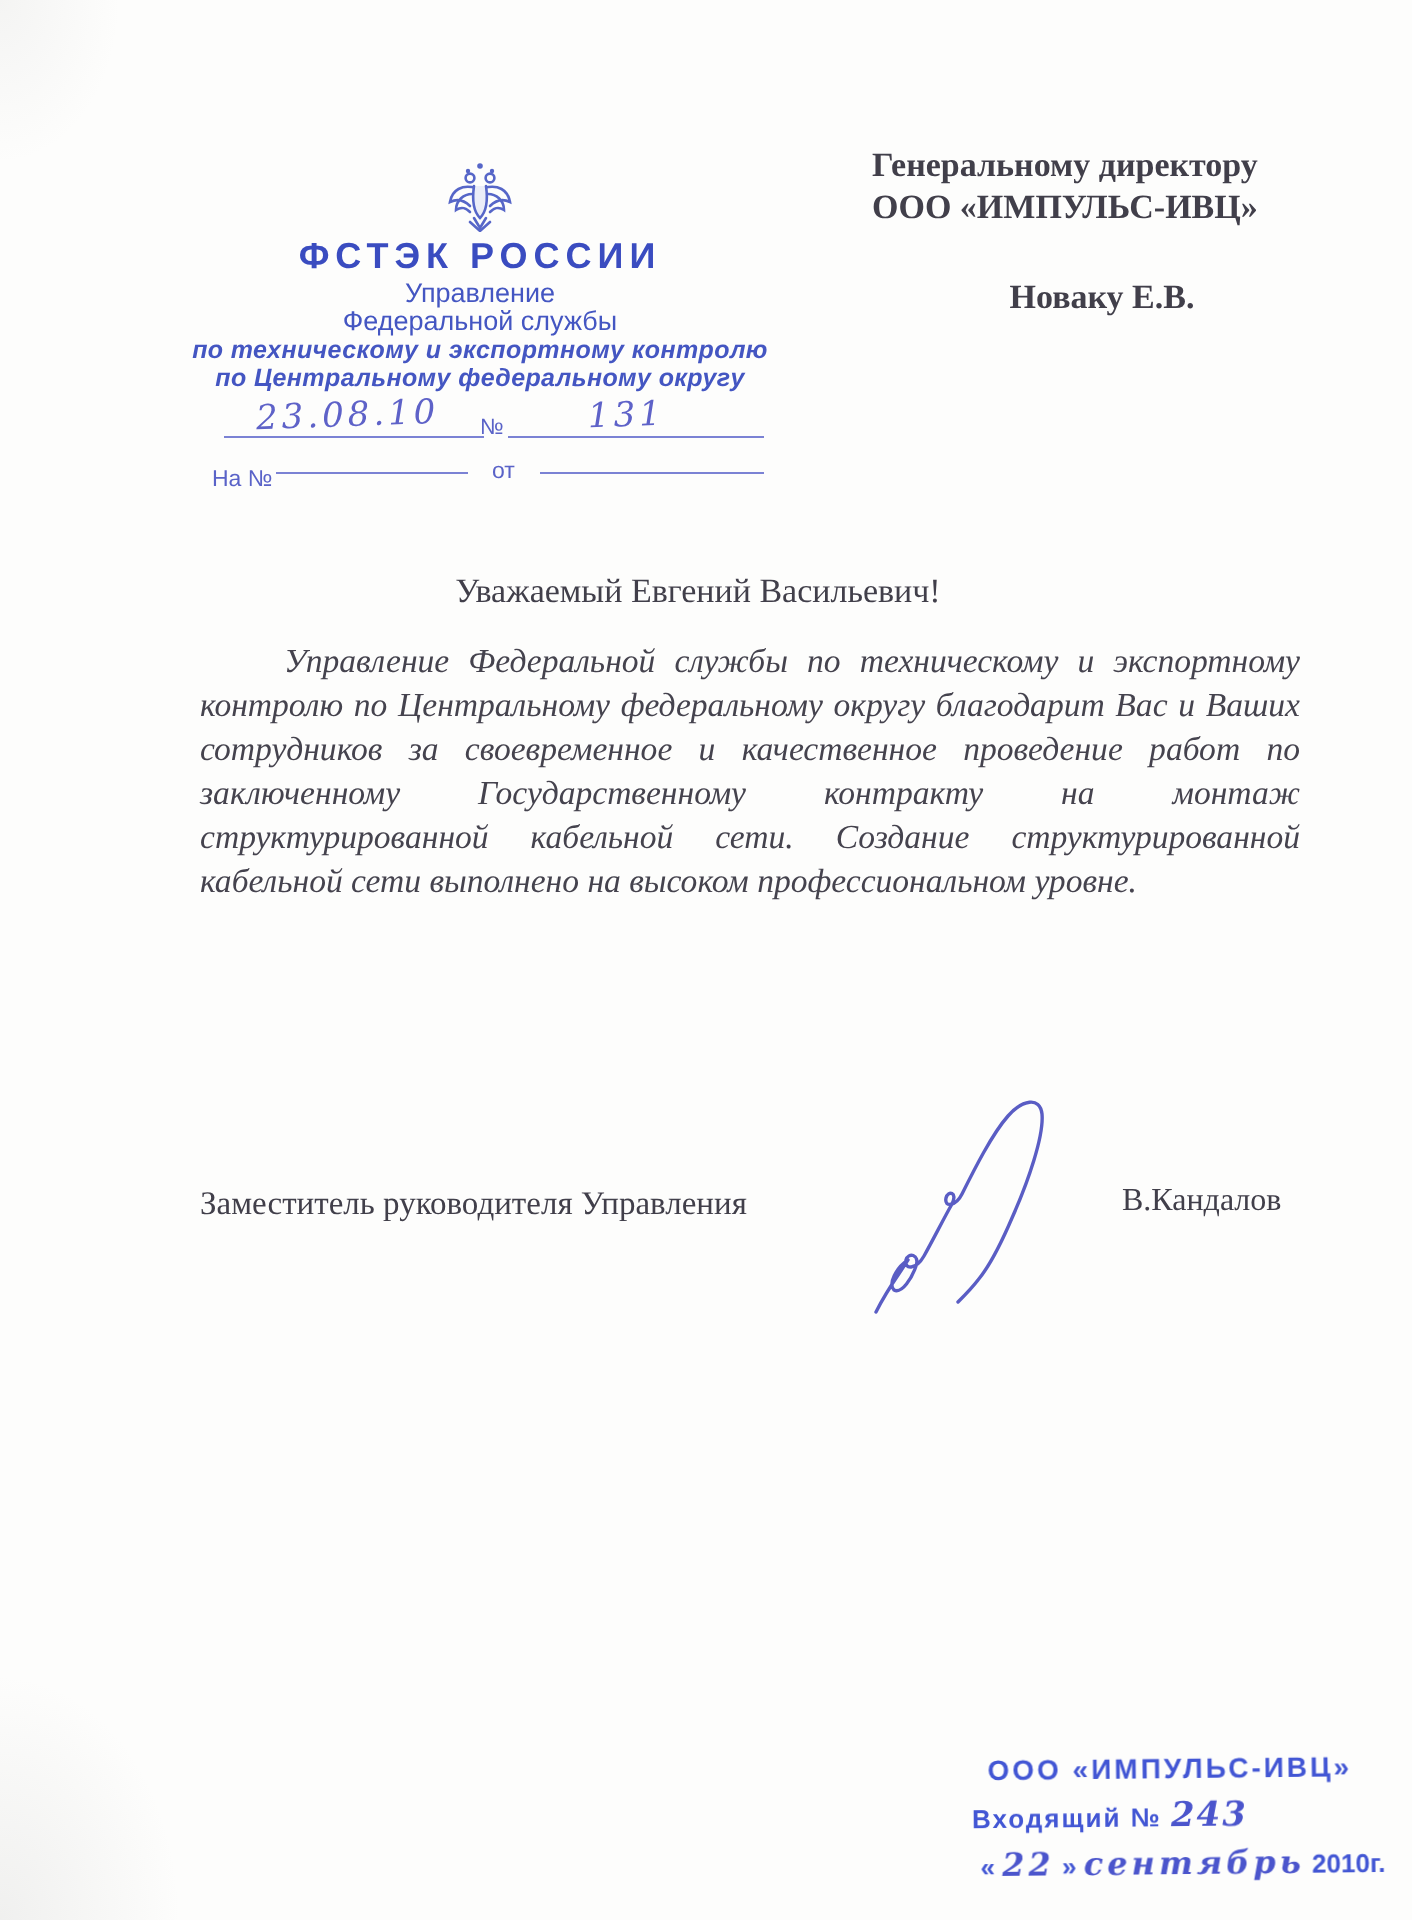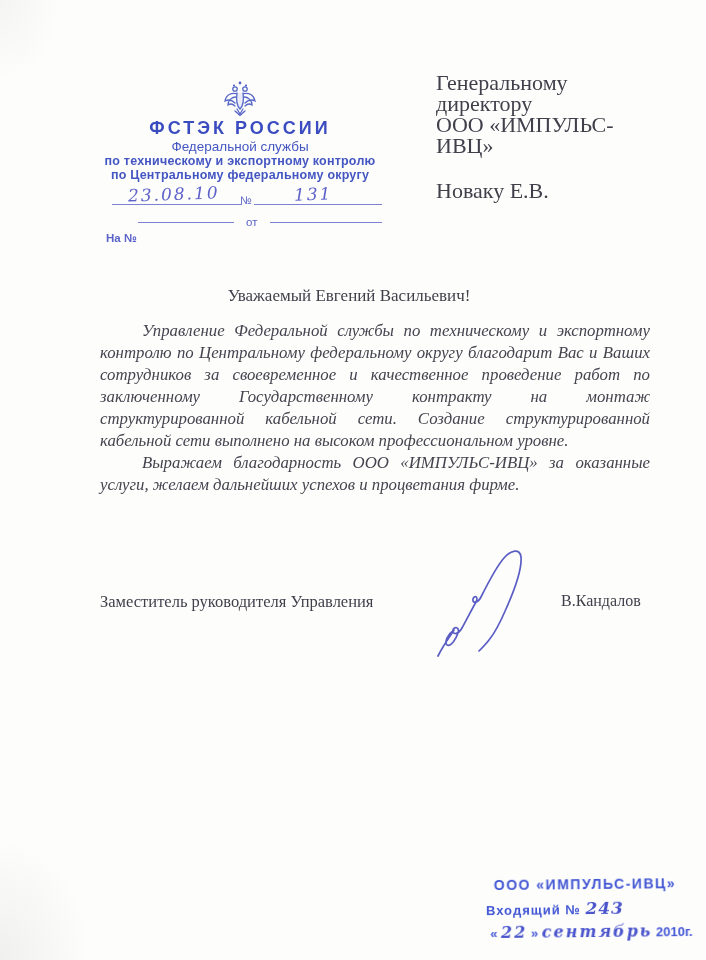--- a/index.html
+++ b/index.html
@@ -23,48 +23,48 @@
     color:#3f51bd;
     font-family:"Liberation Sans", sans-serif;
     filter:blur(.25px);
   }
   .emblem{display:block;margin:0 auto 2px auto;}
   .lh-org{
     font-size:18px;font-weight:700;letter-spacing:3px;
     color:#3a4cc0;margin:2px 0 1px 0;
   }
   .lh-line{font-size:13.5px;color:#4456c2;line-height:14px;}
-  .lh-line-bold{font-size:12.5px;font-weight:700;color:#4456c2;line-height:14px;letter-spacing:.2px;}
+  .lh-line-bold{font-size:12.5px;font-weight:700;color:#4456c2;line-height:14px;letter-spacing:.2px;font-style:italic;}
   .lh-addr{font-size:11.5px;font-weight:700;color:#4a5bc6;line-height:14px;letter-spacing:.2px;}
 
   .ref-row{position:relative;height:24px;margin-top:6px;font-size:11px;color:#5a63c8;}
   .u{display:inline-block;border-bottom:1.4px solid #7b82d4;vertical-align:baseline;}
   .hand{
     font-family:"DejaVu Serif", serif;
     font-style:italic;
     color:#5e62c8;
     letter-spacing:2px;
   }
   .hand-date{position:absolute;left:48px;top:-4px;font-size:17px;transform:rotate(-2deg);}
   .hand-num{position:absolute;left:214px;top:-4px;font-size:17px;transform:rotate(-2deg);}
   .nsign{position:absolute;left:160px;top:6px;font-size:11px;}
   .row1-u1{position:absolute;left:32px;top:0;width:130px;height:16px;}
   .row1-u2{position:absolute;left:174px;top:0;width:128px;height:16px;}
   .row2{position:relative;height:20px;margin-top:2px;font-size:11.5px;color:#5a63c8;text-align:left;}
-  .row2-label1{position:absolute;left:26px;top:18px;font-weight:700;}
+  .row2-label1{position:absolute;left:26px;top:6px;font-weight:400;}
   .row2-u1{position:absolute;left:58px;top:-8px;width:96px;height:16px;}
   .row2-label2{position:absolute;left:166px;top:2px;}
   .row2-u2{position:absolute;left:190px;top:-8px;width:112px;height:16px;}
 
   
   .recipient{
     position:absolute;left:436px;top:72px;width:230px;
-    font-size:22px;line-height:21px;color:#413f4a;
+    font-size:17px;line-height:21px;color:#413f4a;font-weight:bold;
   }
-  .recipient .r3{margin-top:24px;text-align:left;}
+  .recipient .r3{margin-top:24px;text-align:center;}
 
   
   .salutation{
     position:absolute;left:100px;top:286px;width:548px;
     text-align:center;transform:translateX(-25px);
     font-size:17px;color:#413f4a;
   }
   .body-text{
     position:absolute;left:100px;top:320px;width:550px;
     font-size:16.8px;line-height:22px;
@@ -113,20 +113,21 @@
         <path d="M13 17 C9 17 5 20 5 25 C8 23 10 24 12 26"></path>
         <path d="M21 17 C25 17 29 20 29 25 C26 23 24 24 22 26"></path>
 
         <path d="M14 13 C13 20 14 26 17 29 C20 26 21 20 20 13" fill="#e9ecf8"></path>
 
         <path d="M14 29 L17 34 L20 29"></path>
         <path d="M12 31 L17 35.5 L22 31"></path>
       </g>
     </svg>
     <div class="lh-org">ФСТЭК РОССИИ</div>
+    <div class="lh-line">Управление</div>
     <div class="lh-line">Федеральной службы</div>
     <div class="lh-line-bold">по техническому и экспортному контролю</div>
     <div class="lh-line-bold">по Центральному федеральному округу</div>
 
     <div class="ref-row">
       <span class="u row1-u1"></span>
       <span class="hand hand-date">23.08.10</span>
       <span class="nsign">№</span>
       <span class="u row1-u2"></span>
       <span class="hand hand-num">131</span>
@@ -142,21 +143,20 @@
   <div class="recipient">
     <div>Генеральному директору</div>
     <div>ООО «ИМПУЛЬС-ИВЦ»</div>
     <div class="r3">Новаку Е.В.</div>
   </div>
 
   <div class="salutation">Уважаемый Евгений Васильевич!</div>
 
   <div class="body-text">
     <p>Управление Федеральной службы по техническому и экспортному контролю по Центральному федеральному округу благодарит Вас и Ваших сотрудников за своевременное и качественное проведение работ по заключенному Государственному контракту на монтаж структурированной кабельной сети. Создание структурированной кабельной сети выполнено на высоком профессиональном уровне.</p>
-    <p>Выражаем благодарность ООО «ИМПУЛЬС-ИВЦ» за оказанные услуги, желаем дальнейших успехов и процветания фирме.</p>
   </div>
 
   <div class="sig-title">Заместитель руководителя Управления</div>
 
   <svg class="sig-mark" width="110" height="132" viewBox="0 0 110 132">
     <path fill="none" stroke="#5a5dc4" stroke-width="1.7" stroke-linecap="round" stroke-linejoin="round" d="M14 122
          C 20 110, 27 101, 30 96
          C 24 100, 20 108, 23 111
          C 27 113, 32 105, 34 99
          C 36 93, 30 92, 29 96

